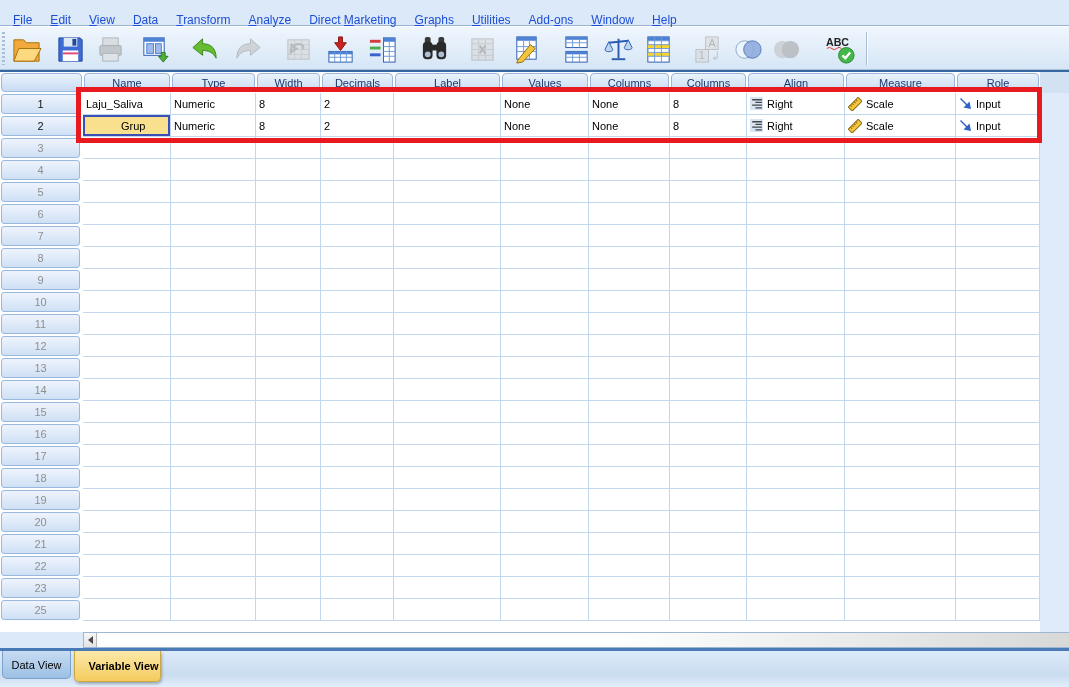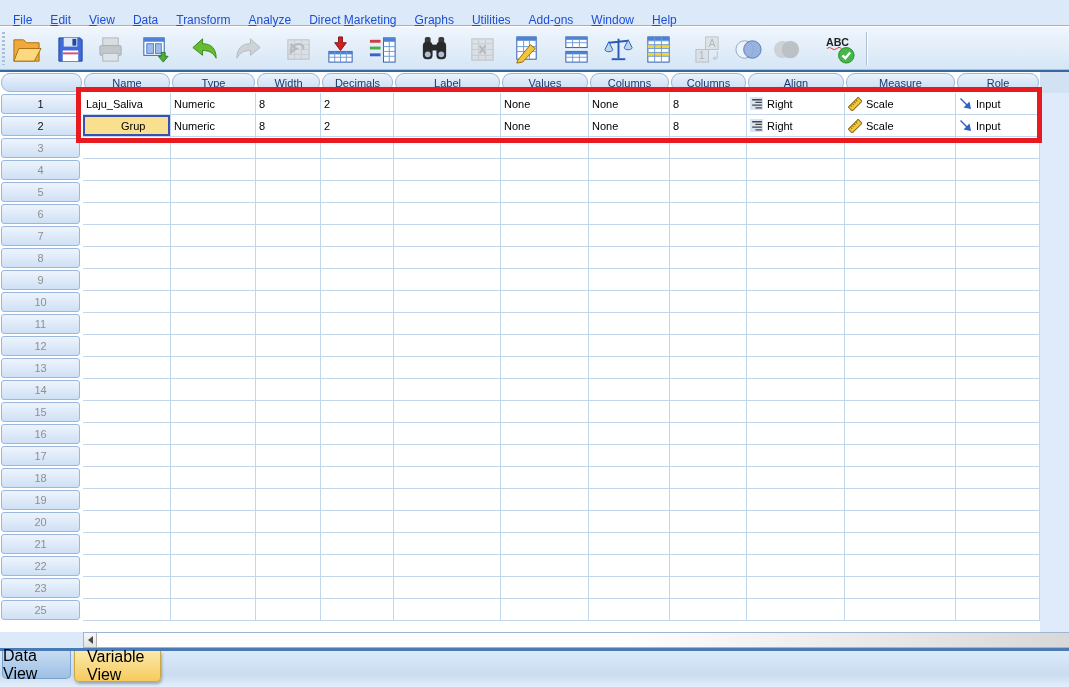--- a/index.html
+++ b/index.html
@@ -26,21 +26,21 @@
              background:#aebfd4; box-shadow:1px 0 0 #fff; }
 
   
   .grid-top-line { position:absolute; top:70px; left:0; width:1069px; height:2px; background:#35699f; }
   #grid { position:absolute; top:72px; left:0; width:1040px; height:560px; background:#fff; overflow:hidden; }
   .grid-header-row, .grid-row { display:grid;
       grid-template-columns:83px 88px 85px 65px 73px 107px 88px 81px 77px 98px 111px 84px; }
   .grid-header-row { height:21px; }
   .grid-row { height:22px; }
   .corner-cell, .col-header { margin:1px; background:linear-gradient(#eaf3fc,#c9dbf2);
-      border:1px solid #9ab7dd; border-radius:9px; }
+      border:1px solid #9ab7dd; border-radius:4px; }
   .col-header { color:#1b3a6b; font-size:11px; display:flex; align-items:center; justify-content:center; overflow:hidden; }
   .row-header-btn { margin:1px 3px 1px 1px; background:linear-gradient(#eef4fd,#cfe0f4);
       border:1px solid #9ab7dd; border-radius:3px; font-size:11px; color:#8f8f8f;
       display:flex; align-items:center; justify-content:center; }
   .row-header-btn.filled { color:#111; }
   .cell { border-right:1px solid #c2d6ec; border-bottom:1px solid #c2d6ec; font-size:11px;
       display:flex; align-items:center; gap:4px; padding-left:3px; color:#000; background:#fff;
       overflow:hidden; white-space:nowrap; }
   .cell svg { flex:0 0 auto; }
   .selected-cell { background:#f9e08e; box-shadow:inset 0 0 0 2px #3a50b5;padding-left:38px; }
@@ -57,26 +57,26 @@
       background:linear-gradient(to right,#fefefe 55%,#d8d8d8); border:1px solid #9eb6d4; border-right:none; display:flex; }
   .hscroll-btn { width:13px; height:100%; background:linear-gradient(#f7f7f7,#e3e3e3);
       border-right:1px solid #b5b5b5; display:flex; align-items:center; justify-content:center; }
   .tri-left { width:0; height:0; border-top:4px solid transparent; border-bottom:4px solid transparent; border-right:5px solid #4a4a4a; }
   .hscroll-track { flex:1; }
 
   
   .tabbar { position:absolute; left:0; top:648px; width:1069px; height:39px;
       background:linear-gradient(#dcebfa,#cadcf0 65%,#e2eefb); border-top:3px solid #4a7ab6; }
   .tab { position:absolute; top:0; display:flex; align-items:center; justify-content:center;
-      font-size:16px; border-radius:0 0 5px 5px; color:#000; }
+      font-size:11px; border-radius:0 0 5px 5px; color:#000; }
   .tab.data-view { left:2px; width:69px; height:28px;
       background:linear-gradient(#c7dcf2,#9dc0e4); border:1px solid #7aa2cf; border-top:none; }
   .tab.variable-view { left:74px; width:87px; height:31px;
       background:linear-gradient(#fbe9a9,#f5cb5e); border:1px solid #c8a845; border-top:none;
-      font-weight:normal; box-shadow:1px 2px 3px rgba(0,0,0,.28); z-index:2;padding-left:12px; }
+      font-weight:bold; box-shadow:1px 2px 3px rgba(0,0,0,.28); z-index:2;padding-left:12px; }
 </style>
 </head>
 <body>
 
 <div id="app">
 
   <div class="menubar">
       <div class="menu-item"><span></span><u>F</u><span>ile</span></div>
       <div class="menu-item"><span></span><u>E</u><span>dit</span></div>
       <div class="menu-item"><span></span><u>V</u><span>iew</span></div>

